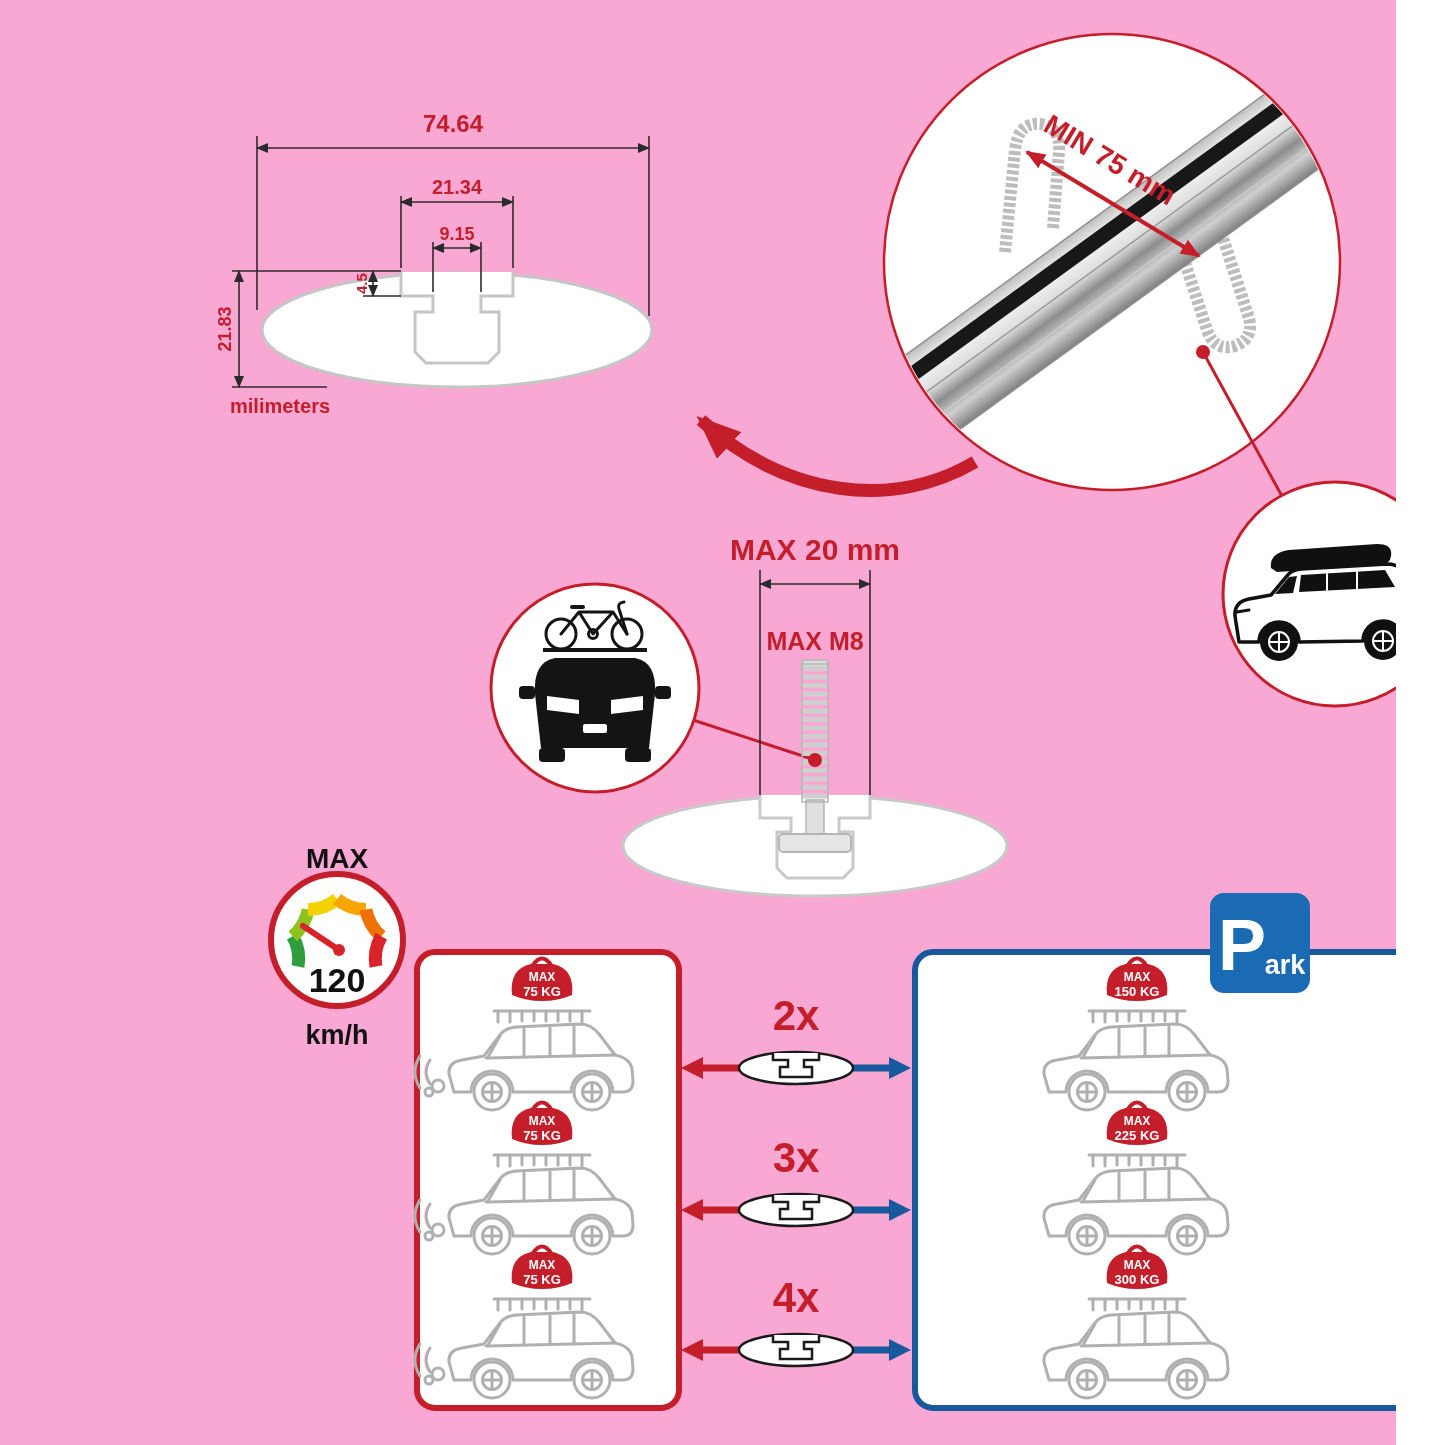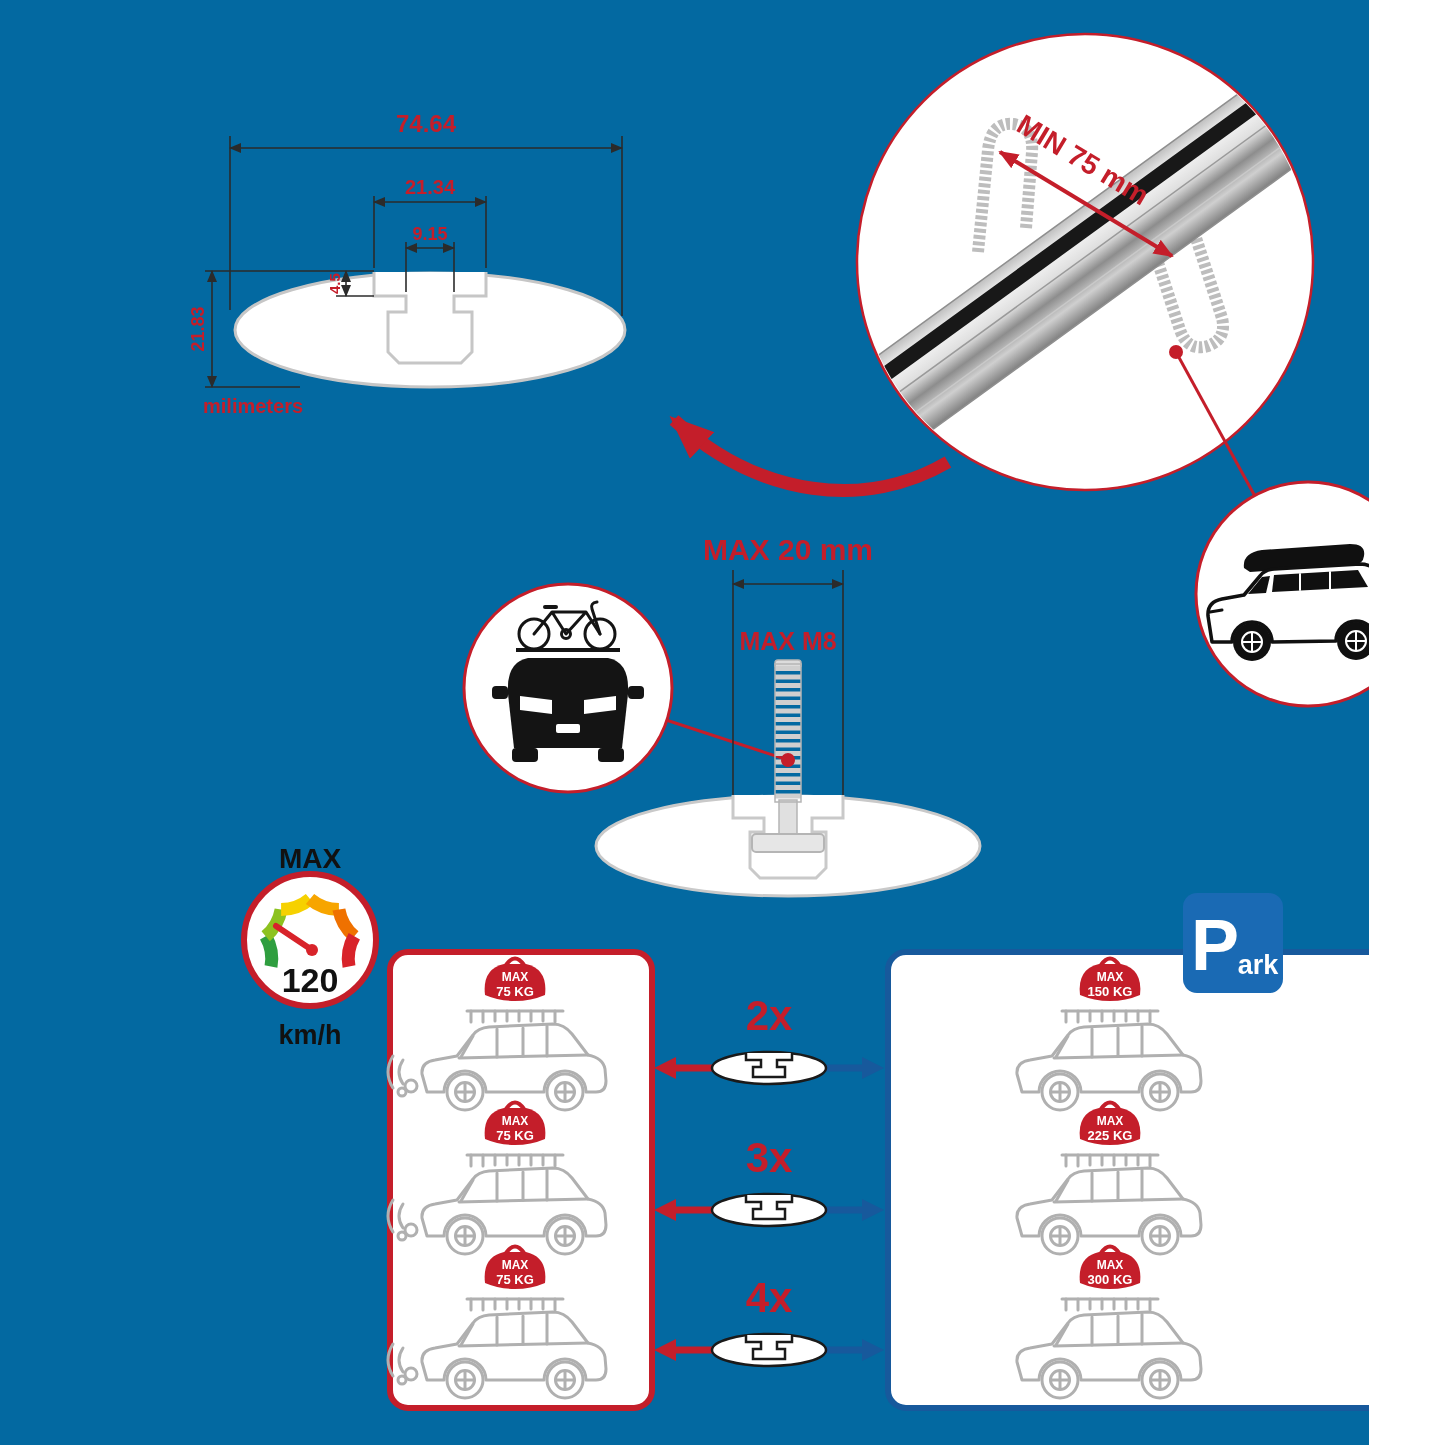--- a/index.html
+++ b/index.html
@@ -1,17 +1,17 @@
 <!DOCTYPE html>
 <html><head>
 <meta charset="utf-8">
 <style>
   html,body{margin:0;padding:0;background:#ffffff;}
-  .canvas{position:relative;width:1369px;height:1445px;background:#0369a1;overflow:hidden;
-          font-family:"Liberation Sans",sans-serif;}
+  .canvas{position:relative;width:1369px;height:1445px;background:#f9a8d4;overflow:hidden;
+          font-family:"Liberation Sans",sans-serif;padding-left:27px;}
   svg{display:block;}
   svg text{font-family:"Liberation Sans",sans-serif;}
   .dim-txt{fill:#c41e2a;font-weight:600;}
   .dark-line{stroke:#2b2b2b;stroke-width:1.6;fill:none;}
   .red-big{fill:#c41e2a;font-weight:700;}
   .white-tag{fill:#ffffff;font-weight:700;}
 </style>
 </head>
 <body>
 

